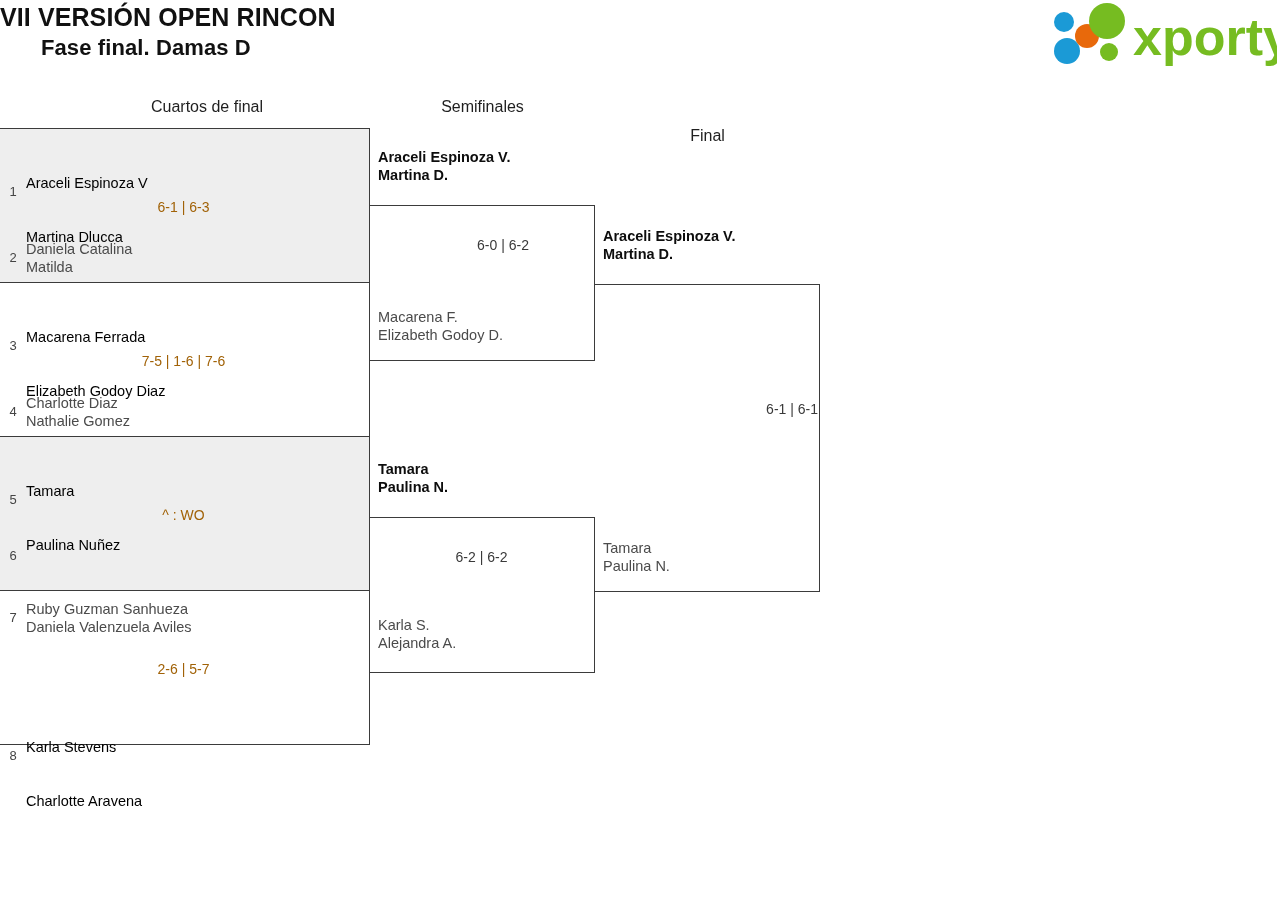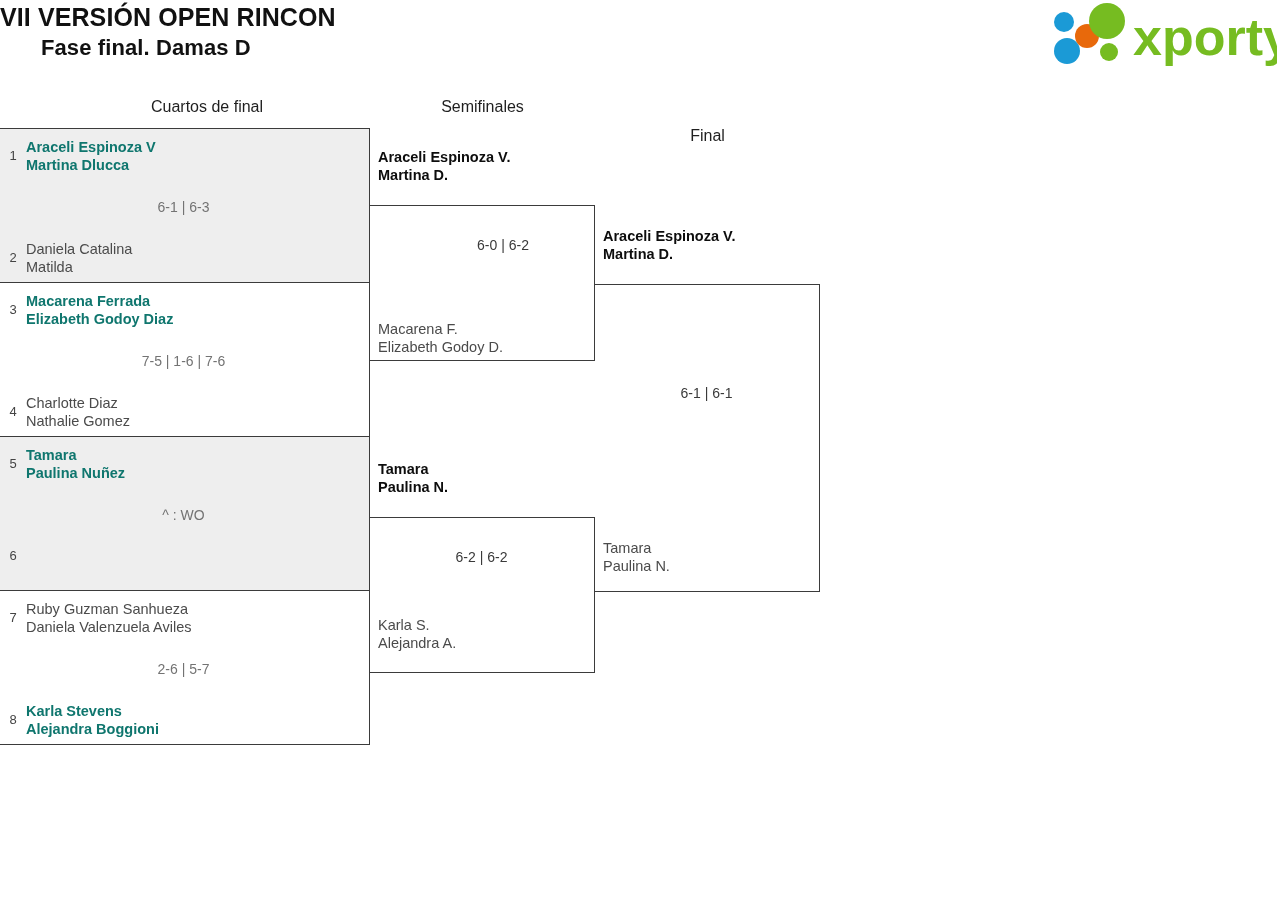--- a/index.html
+++ b/index.html
@@ -54,24 +54,24 @@
 
   .qf-team { position: absolute; left: 0; width: 355px; display: flex; align-items: center; }
   .qf-team.top    { top: 9px; }
   .qf-team.bottom { top: 111px; }
   .seed {
     width: 26px; flex: 0 0 26px; text-align: center;
     font-size: 13px; color: #444444; line-height: 16px;
   }
   .names { display: flex; flex-direction: column; }
   .name { font-size: 14.5px; line-height: 18px; color: #4b4b4b; white-space: nowrap; }
-  .winner .name { color: #0f766e; font-weight: 700; }
+  .winner .name { color: #000000; font-weight: 400; margin-top: 36px; }
   .qf-score {
     position: absolute; left: 0; top: 69px; width: 367px;
-    text-align: center; font-size: 14px; color: #737373; line-height: 18px;
+    text-align: center; font-size: 14px; color: #a16207; line-height: 18px;
   }
 
   
   .sf-col { position: absolute; left: 370px; top: 0; width: 225px; }
   .sf-box {
     position: absolute; left: 0; width: 225px;
     border-top: 1px solid #3b3b3b;
     border-bottom: 1px solid #3b3b3b;
     border-right: 1px solid #3b3b3b;
   }
@@ -190,38 +190,38 @@
           <div class="names">
             <div class="name">Ruby Guzman Sanhueza</div>
             <div class="name">Daniela Valenzuela Aviles</div>
           </div>
         </div>
         <div class="qf-score">2-6 | 5-7</div>
         <div class="qf-team bottom winner">
           <div class="seed">8</div>
           <div class="names">
             <div class="name">Karla Stevens</div>
-            <div class="name">Alejandra Boggioni</div>
+            <div class="name">Charlotte Aravena</div>
           </div>
         </div>
       </div>
 
     </div>
 
     <div class="sf-col">
 
       <div class="sf-team winner" style="top:20px;">
         <div class="sf-name">Araceli Espinoza V.</div>
         <div class="sf-name">Martina D.</div>
       </div>
 
       <div class="sf-box sf-box-1"></div>
       <div class="sf-score" style="top:108px;padding-left:43px;">6-0 | 6-2</div>
 
-      <div class="sf-team" style="top:192px;">
+      <div class="sf-team" style="top:180px;">
         <div class="sf-name">Macarena F.</div>
         <div class="sf-name">Elizabeth Godoy D.</div>
       </div>
 
       <div class="sf-team winner" style="top:332px;">
         <div class="sf-name">Tamara</div>
         <div class="sf-name">Paulina N.</div>
       </div>
 
       <div class="sf-box sf-box-2"></div>
@@ -235,21 +235,21 @@
     </div>
 
     <div class="f-col">
 
       <div class="f-team winner" style="top:99px;">
         <div class="f-name">Araceli Espinoza V.</div>
         <div class="f-name">Martina D.</div>
       </div>
 
       <div class="f-box"></div>
-      <div class="f-score" style="top:256px;">6-1 | 6-1</div>
+      <div class="f-score" style="top:272px;text-align:right;">6-1 | 6-1</div>
 
       <div class="f-team" style="top:411px;">
         <div class="f-name">Tamara</div>
         <div class="f-name">Paulina N.</div>
       </div>
 
     </div>
 
   </div>
 </div>

